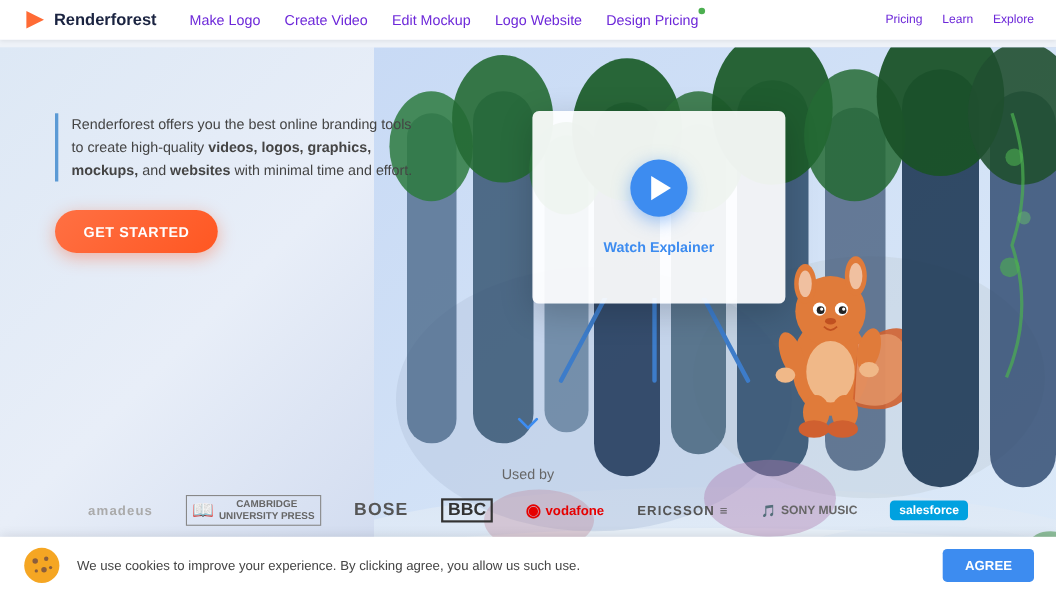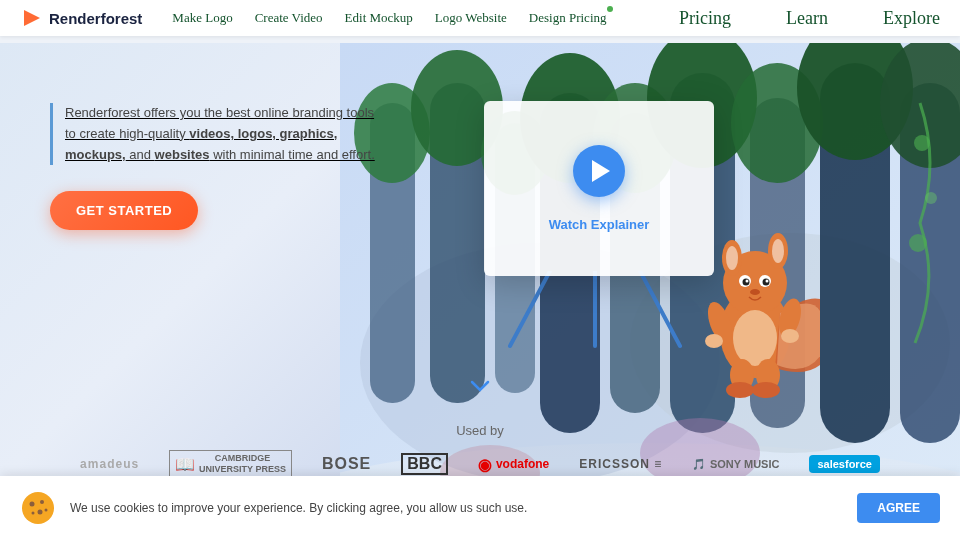--- a/index.html
+++ b/index.html
@@ -18,28 +18,27 @@
     .nav-logo-icon {
       width: 22px; height: 22px;
     }
     .nav-logo-text {
       font-size: 15px; font-weight: 700; color: #1a2340;
     }
     .nav-links {
       display: flex; align-items: center; gap: 22px; flex: 1;
     }
     .nav-link {
-      font-size: 13px; color: #14532d; cursor: pointer; white-space: nowrap;
+      font-size: 13px; color: #6d28d9; cursor: pointer; white-space: nowrap;
       text-decoration: none;
-      font-family: Liberation Serif, serif;
     }
     .nav-right {
       display: flex; align-items: center; gap: 18px;
     }
-    .nav-right .nav-link { font-size: 18px; margin-left: 37px; }
+    .nav-right .nav-link { font-size: 11px; }
     .design-graphics-dot {
       position: relative;
     }
     .design-graphics-dot::after {
       content: '';
       position: absolute; top: -4px; right: -6px;
       width: 6px; height: 6px; background: #4caf50; border-radius: 50%;
     }
 
     
@@ -118,21 +117,21 @@
     .logo-cambridge { font-size: 10px; color: #666; text-align: center; line-height: 1.2; }
     .logo-bose { font-size: 16px; color: #555; font-weight: 900; letter-spacing: 1px; }
     .logo-bbc { font-size: 16px; color: #333; font-weight: 900; border: 2px solid #333; padding: 0 4px; }
     .logo-vodafone { font-size: 12px; color: #e60000; font-weight: 700; }
     .logo-ericsson { font-size: 12px; color: #555; font-weight: 700; letter-spacing: 1px; }
     .logo-sonymusic { font-size: 11px; color: #666; font-weight: 700; }
     .logo-salesforce { background: #00a1e0; color: #fff; border-radius: 4px; font-size: 11px; padding: 2px 6px; font-weight: 700; }
 
     
     .cookie-banner {
-      position: absolute; bottom: 0; left: 0; right: 0; height: 64px;
+      position: absolute; bottom: 0; left: 0; right: 0; height: 52px;
       background: #fff; display: flex; align-items: center;
       padding: 0 20px; gap: 14px;
       box-shadow: 0 -2px 10px rgba(0,0,0,0.1); z-index: 200;
     }
     .cookie-icon {
       width: 36px; height: 36px; flex-shrink: 0;
     }
     .cookie-text {
       font-size: 12px; color: #444; flex: 1;
     }
@@ -278,21 +277,21 @@
     <ellipse cx="100" cy="143" rx="9" ry="7" fill="#f0b888"></ellipse>
 
     <ellipse cx="52" cy="182" rx="12" ry="16" fill="#e07b3a"></ellipse>
     <ellipse cx="78" cy="182" rx="12" ry="16" fill="#e07b3a"></ellipse>
 
     <ellipse cx="50" cy="197" rx="14" ry="8" fill="#d06030"></ellipse>
     <ellipse cx="76" cy="197" rx="14" ry="8" fill="#d06030"></ellipse>
   </svg>
 
   <div class="hero-content">
-    <div style="border-left:3px solid #5b9ad5; padding-left:12px; margin-bottom:24px;text-decoration:underline;">
+    <div style="border-left:3px solid #5b9ad5; padding-left:12px; margin-bottom:24px;">
       <p class="hero-desc">
         Renderforest offers you the best online branding tools to create high-quality <strong>videos, logos, graphics, mockups,</strong> and <strong>websites</strong> with minimal time and effort.
       </p>
     </div>
     <button class="btn-get-started">GET STARTED</button>
   </div>
 
   <div class="down-chevron">
     <svg viewBox="0 0 24 24" fill="none" stroke="#3d8cf0" stroke-width="2.5" stroke-linecap="round">
       <polyline points="4,8 12,16 20,8"></polyline>

